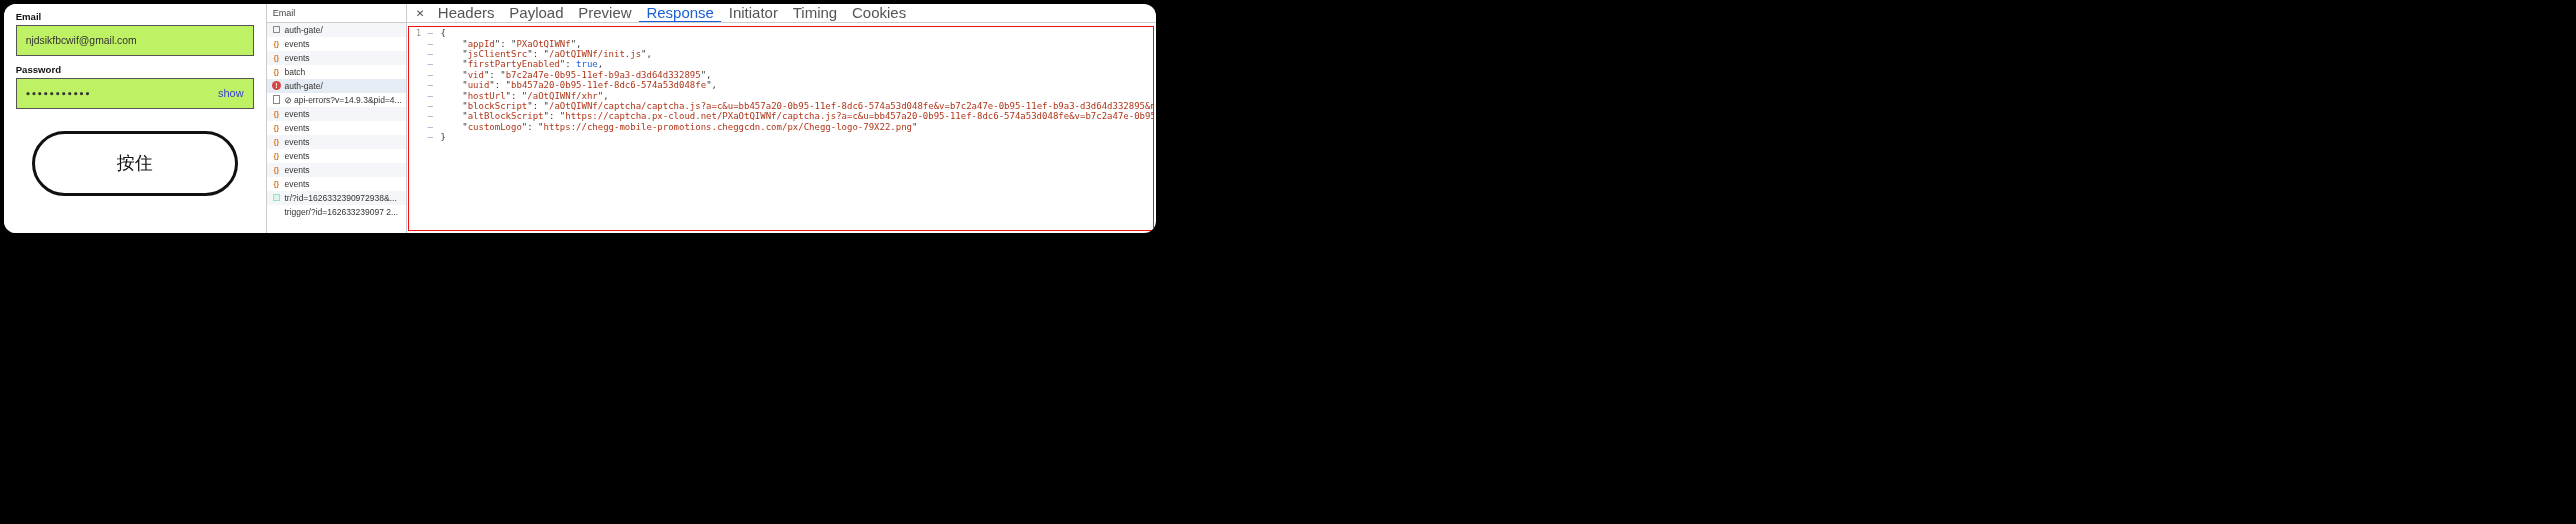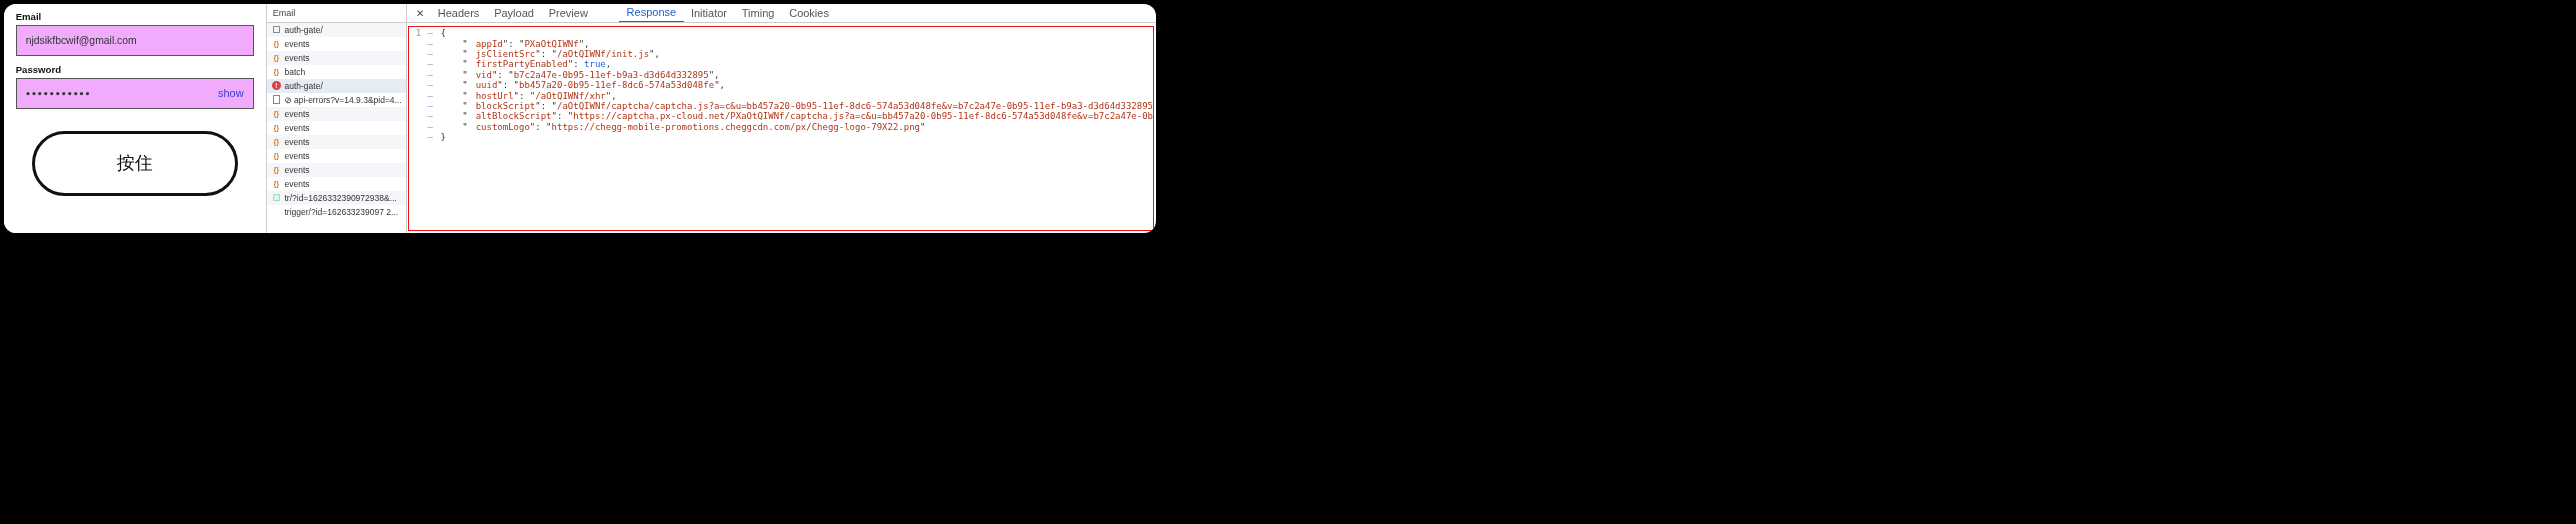--- a/index.html
+++ b/index.html
@@ -39,21 +39,21 @@
   .text-field {
     width: 100%;
     height: 31px;
     border: 0.7px solid #555;
     border-radius: 0;
     padding: 0 9px;
     display: flex;
     align-items: center;
     font-size: 10.4px;
     color: #333;
-    background: #f0abfc;
+    background: #bef264;
   }
   .pw-wrap { position: relative; display:flex; align-items:center;}
   .pw-dots {
     flex: 1;
     letter-spacing: 1.5px;
     font-size: 7.4px;
   }
   .show-link {
     color: #3b3bd6;
     font-size: 11px;
@@ -135,33 +135,32 @@
     height: 19px;
     border-bottom: 0.7px solid #ccc;
     display: flex;
     align-items: stretch;
     padding-left: 3px;
     gap: 0;
   }
   .tabs-bar .tab {
     padding: 0 7.4px;
     display:flex;align-items:center;
-    font-size: 11px;
+    font-size: 15px;
     color: #555;
     cursor: pointer;
   }
   .tabs-bar .close {
     padding: 0 6px;
     display:flex;align-items:center;
     color:#555;font-size:10.4px;cursor:pointer;
   }
   .tabs-bar .tab.active {
     color: #1a5fd6;
     border-bottom: 1.5px solid #1a5fd6;
-    margin-left: 24px;
   }
   .code-area {
     flex: 1;
     display: flex;
     border: 1.5px solid #e11;
     margin: 3px 1.5px 1.5px 1.5px;
     font-family: Menlo, Consolas, monospace;
     font-size: 9px;
     line-height: 10.4px;
     overflow: hidden;
@@ -179,21 +178,21 @@
     padding: 1.5px 0 0 0;
   }
   .code-body {
     flex:1;
     padding: 1.5px 0 0 4.4px;
     white-space: pre;
     overflow-x: hidden;
   }
   .code-body .line { height: 10.4px; }
   .p  { color: #333; }     
-  .k  { color: #b1361a; margin-left: 8px; }  
+  .k  { color: #b1361a; }  
   .s  { color: #b1361a; }  
   .b  { color: #1a5fd6; }  
 </style>
 </head>
 <body>
 
 <div class="stage">
 
   <div class="login-pane">
     <div class="form-label">Email</div>

